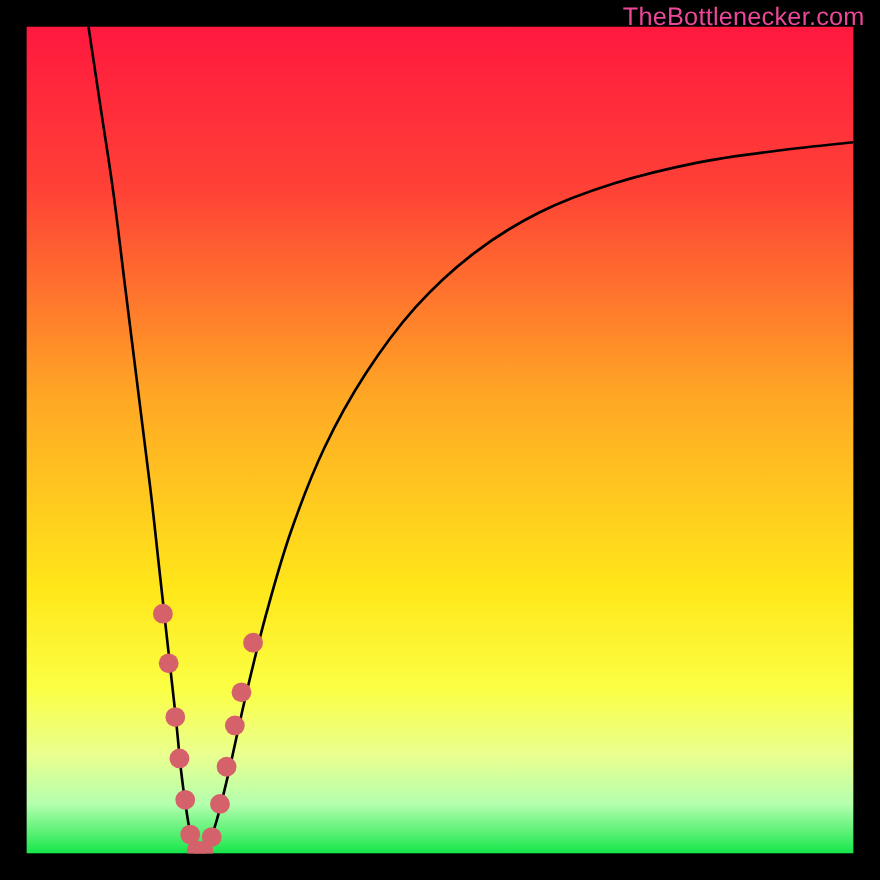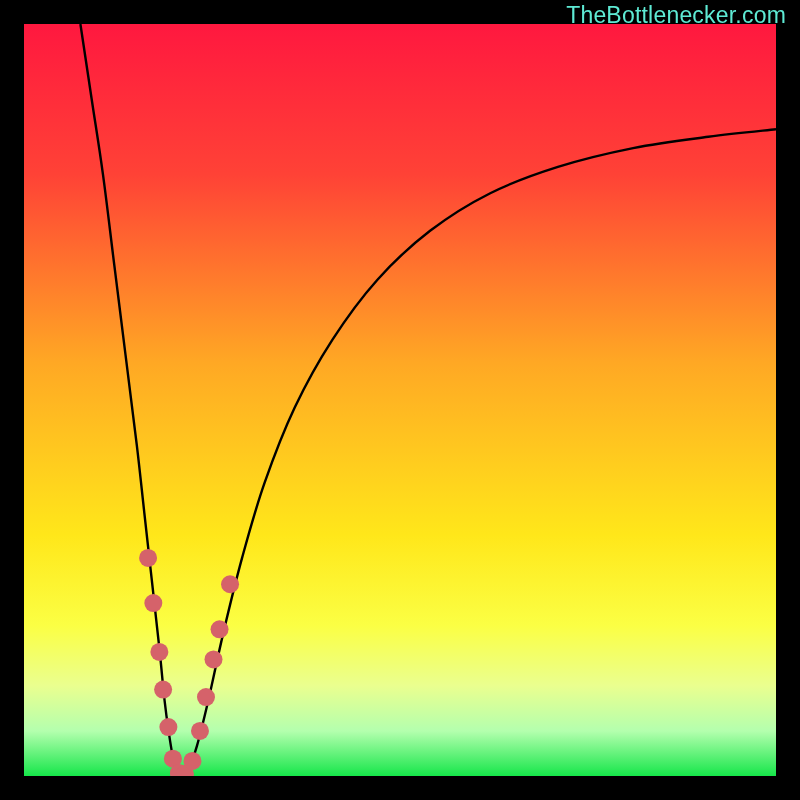--- a/index.html
+++ b/index.html
@@ -23,21 +23,21 @@
     position: absolute;
     left: 0;
     top: 0;
     width: 752px;
     height: 752px;
   }
   .watermark {
     position: absolute;
     top: 2px;
     right: 14px;
-    color: #5eead4;
+    color: #ec4899;
     font-size: 23px;
     font-weight: 400;
     letter-spacing: 0.2px;
     user-select: none;
   }
 </style>
 </head>
 <body>
 
 <div class="frame">

